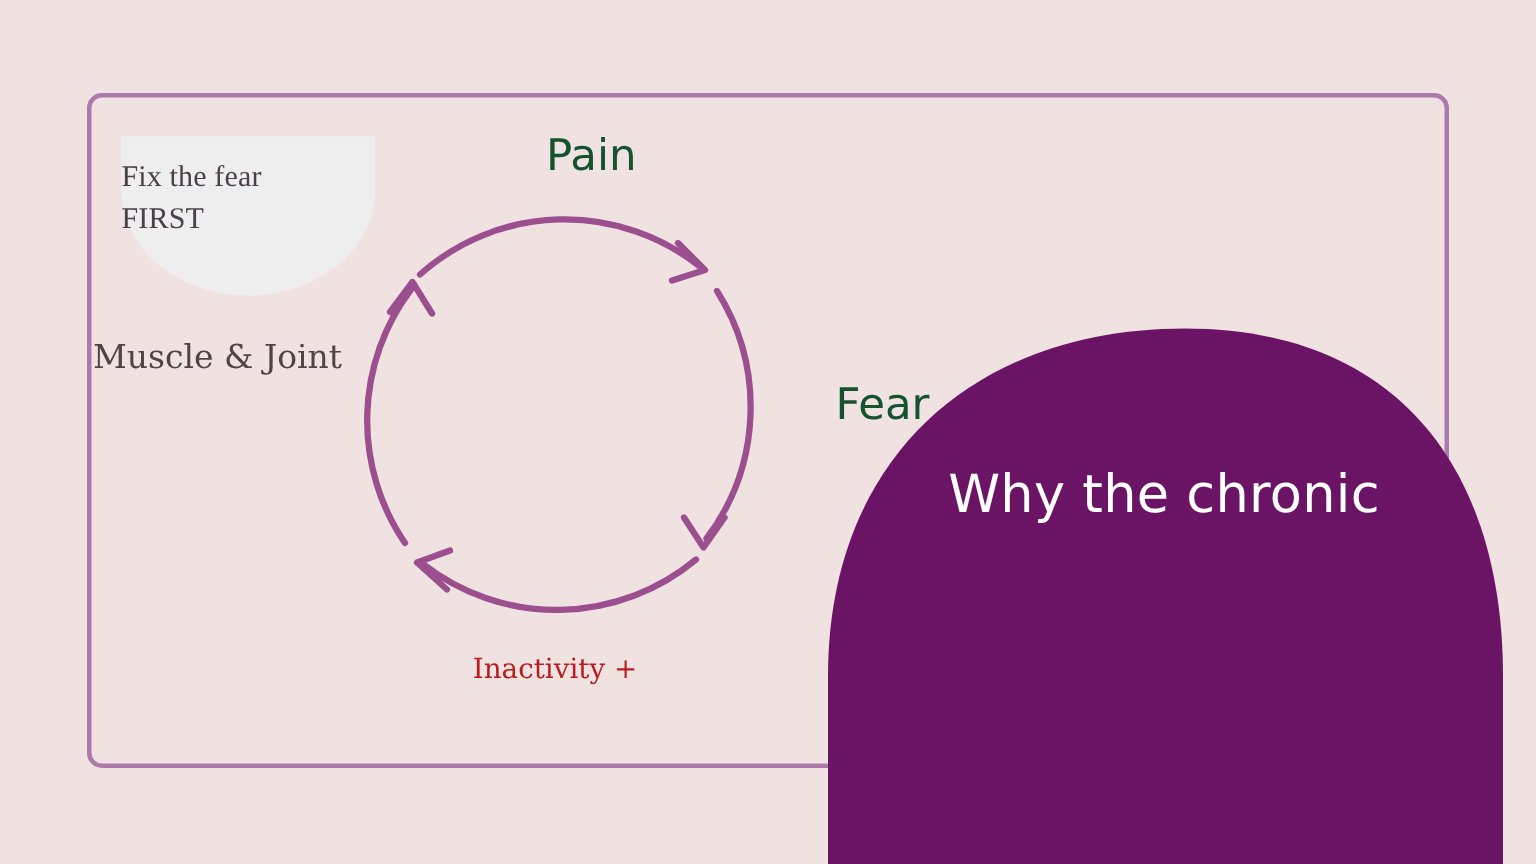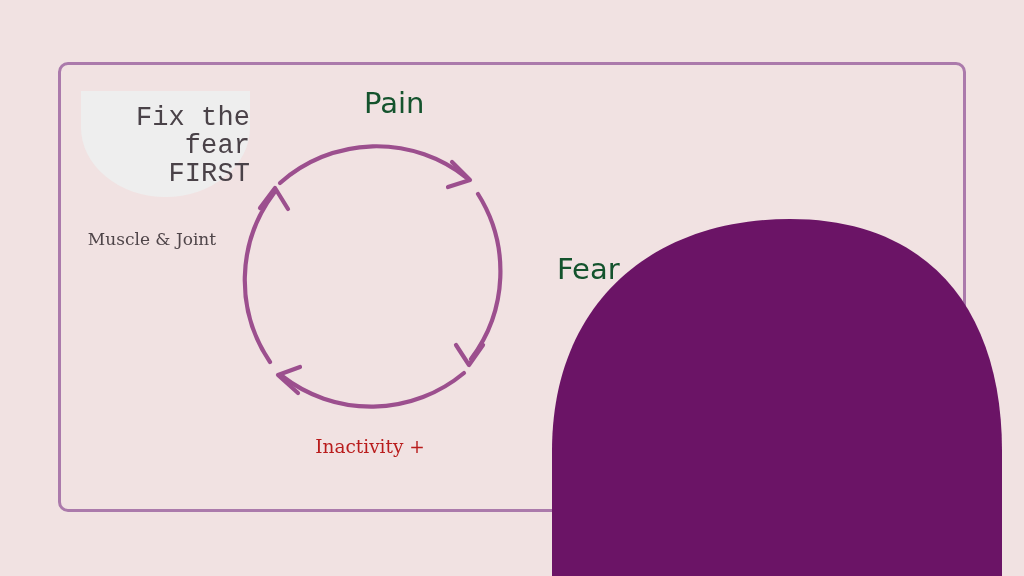--- a/index.html
+++ b/index.html
@@ -37,37 +37,36 @@
     height: 106px;
     background: #eeeeee;
     border-bottom-left-radius: 85px 70px;
     border-bottom-right-radius: 85px 70px;
   }
   #fixfear-text {
     position: absolute;
     left: 81px;
     top: 104px;
     width: 169px;
-    text-align: right;
-    font-family: Liberation Mono, monospace;
-    font-size: 27px;
+    text-align: left;
+    font-family: Liberation Serif, serif;
+    font-size: 20px;
     line-height: 28px;
     color: #4a4248;
     letter-spacing: 0.1px;
   }
 
   
   #left-label {
     position: absolute;
     left: 62px;
     top: 224px;
     width: 180px;
-    text-align: center;
     font-family: "DejaVu Serif", serif;
-    font-size: 17px;
+    font-size: 22px;
     line-height: 30px;
     color: #4f4549;
   }
 
   
   #bottom-label {
     position: absolute;
     left: 140px;
     top: 430px;
     width: 460px;
@@ -162,15 +161,16 @@
 
   <div id="bottom-label">
     <span>Inactivity +</span><br>
   </div>
 
   <svg id="arch-svg" viewBox="0 0 484 371" xmlns="http://www.w3.org/2000/svg" preserveAspectRatio="none">
     <path d="M 12 371 L 12 246 C 12 100 110 14 250 14 C 390 14 462 106 462 246 L 462 371 Z" fill="#6b1466"></path>
   </svg>
 
   <div id="arch-text">
+    <span class="arch-line">Why the chronic</span>
   </div>
 
 </div>
 
 </body></html>

